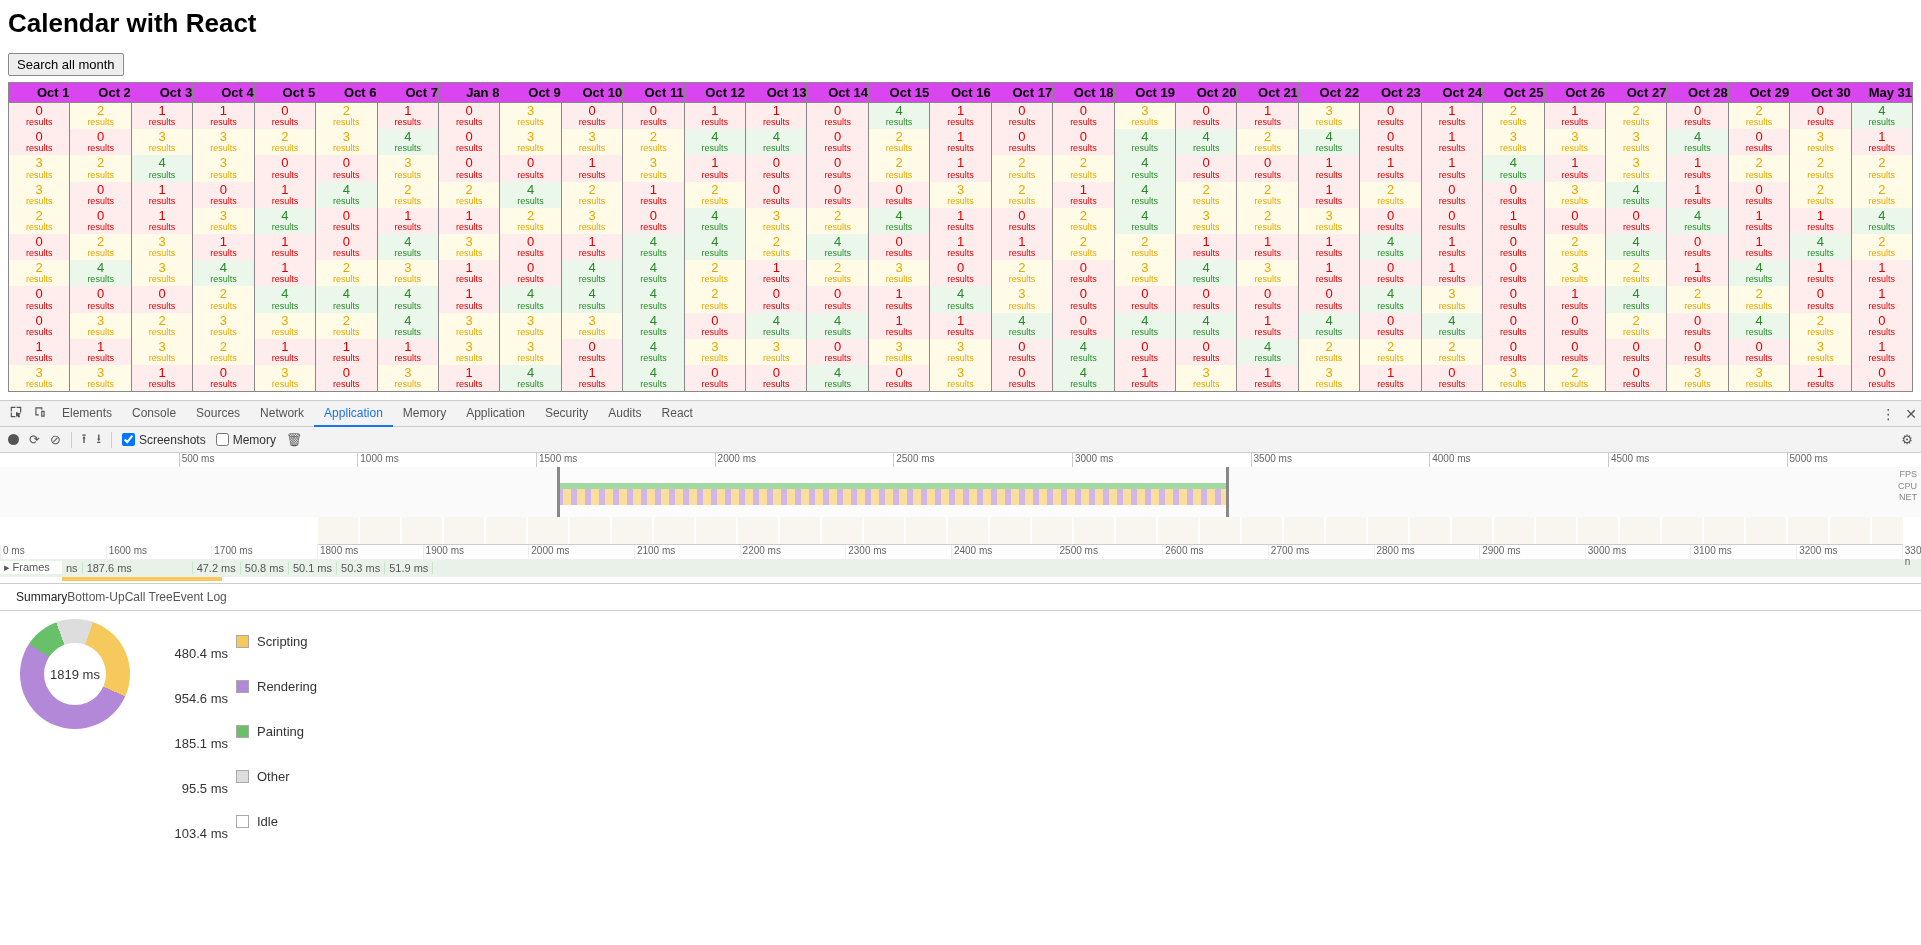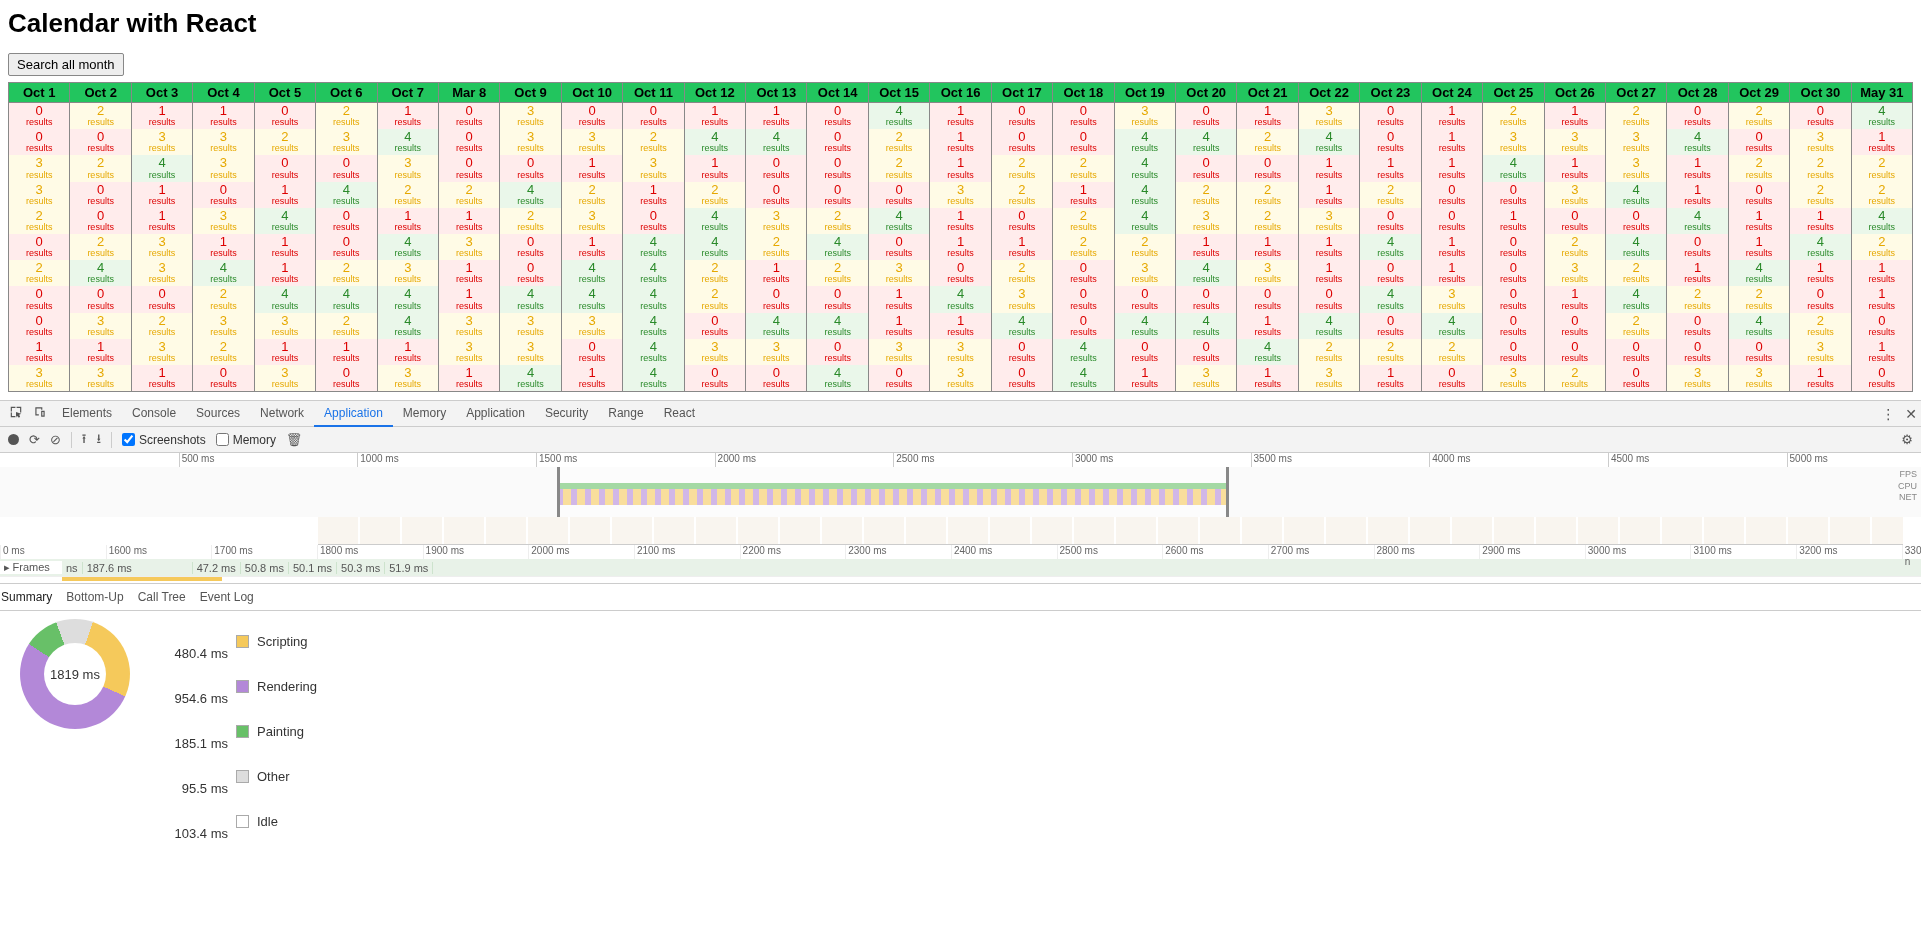--- a/index.html
+++ b/index.html
@@ -3,21 +3,21 @@
 <meta charset="utf-8">
 <style>
 * { box-sizing: border-box; margin: 0; padding: 0; }
 body { font-family: Arial, sans-serif; font-size: 12px; background: #fff; }
 .app-top { padding: 8px; }
 h1 { font-size: 26px; font-weight: bold; margin-bottom: 14px; }
 .search-btn { font-size: 13px; padding: 3px 8px; border: 1px solid #888; background: #eee; border-radius: 2px; cursor: pointer; margin-bottom: 6px; }
 .cal { display: flex; border: 1px solid #888; }
 .col { flex: 1; border-right: 1px solid #888; text-align: center; min-width: 0; }
 .col:last-child { border-right: none; }
-.col-hdr { font-weight: bold; font-size: 13px; padding: 2px 0; border-bottom: 1px solid #888; background: #22c55e; }
+.col-hdr { font-weight: bold; font-size: 13px; padding: 2px 0; border-bottom: 1px solid #888; background: #d946ef; text-align: right; }
 .cell { padding: 1px 0; font-size: 11px; line-height: 1.1; }
 .cell .n { font-size: 13px; display: block; }
 .cell .r { font-size: 9px; display: block; }
 .c0 { background: #ffecec; color: #d00; }
 .c1 { background: #ffecec; color: #d00; }
 .c2 { background: #fffbe6; color: #e6a800; }
 .c3 { background: #fffbe6; color: #e6a800; }
 .c4 { background: #eaf7ea; color: #2a8a2a; }
 
 .devtools { border-top: 1px solid #ccc; font-family: "Segoe UI", sans-serif; font-size: 12px; color: #333; }
@@ -47,21 +47,21 @@
 
 .flame-ruler { position: relative; height: 14px; font-size: 10px; color: #666; }
 .fl-tick { position: absolute; top: 0; padding-left: 2px; border-left: 1px solid #eee; height: 14px; }
 
 .frames-row { display: flex; align-items: center; height: 18px; border-bottom: 1px solid #eee; font-size: 11px; background: #e8f2e8; }
 .frames-row .lbl { width: 62px; padding-left: 4px; color: #555; background: #fff; }
 .frames-row .seg { border-right: 1px solid #cde3cd; padding: 0 4px; color: #555; }
 .yellow-bar { height: 6px; background: #fff; }
 .yellow-bar .yb { height: 4px; background: #f5c95b; margin-left: 62px; width: 160px; }
 
-.sub-tabs { display: flex; gap: 14px; padding: 6px 1px; border-top: 1px solid #ccc; border-bottom: 1px solid #ccc; font-size: 12px; background: #fff; }
+.sub-tabs { display: flex; padding: 6px 16px; border-top: 1px solid #ccc; border-bottom: 1px solid #ccc; font-size: 12px; background: #fff; }
 .sub-tabs .st { color: #555; cursor: pointer; }
 .sub-tabs .st.active { color: #222; font-weight: 500; }
 
 .summary { padding: 8px; display: flex; align-items: flex-start; gap: 28px; }
 .range { padding: 6px 8px; color: #444; }
 
 .donut { position: relative; width: 110px; height: 110px; border-radius: 50%;
  background: conic-gradient(#ddd 0 19deg,#f5c95b 19deg 114deg,#b388d8 114deg 303deg,#68c068 303deg 340deg,#ddd 340deg 360deg);
  display: flex; align-items: center; justify-content: center; margin-left: 12px; }
 .donut::after { content: ""; position: absolute; width: 62px; height: 62px; background: #fff; border-radius: 50%; }
@@ -408,21 +408,21 @@
         <div class="cell c1">
           <span class="n">1</span>
           <span class="r">results</span>
         </div>
         <div class="cell c3">
           <span class="n">3</span>
           <span class="r">results</span>
         </div>
       </div>
       <div class="col">
-        <div class="col-hdr">Mar 8</div>
+        <div class="col-hdr">Jan 8</div>
         <div class="cell c0">
           <span class="n">0</span>
           <span class="r">results</span>
         </div>
         <div class="cell c0">
           <span class="n">0</span>
           <span class="r">results</span>
         </div>
         <div class="cell c0">
           <span class="n">0</span>
@@ -1561,21 +1561,21 @@
     <span class="sep"></span>
     <div id="dt-tabs-host" style="display: flex;">
         <div class="dt-tab">Elements</div>
         <div class="dt-tab">Console</div>
         <div class="dt-tab">Sources</div>
         <div class="dt-tab">Network</div>
         <div class="dt-tab active">Application</div>
         <div class="dt-tab">Memory</div>
         <div class="dt-tab">Application</div>
         <div class="dt-tab">Security</div>
-        <div class="dt-tab">Range</div>
+        <div class="dt-tab">Audits</div>
         <div class="dt-tab">React</div>
       </div>
     <div class="dt-right">
       <span>⋮</span>
       <span>✕</span>
     </div>
   </div>
 
   <div class="dt-toolbar">
     <span class="rec"></span>

